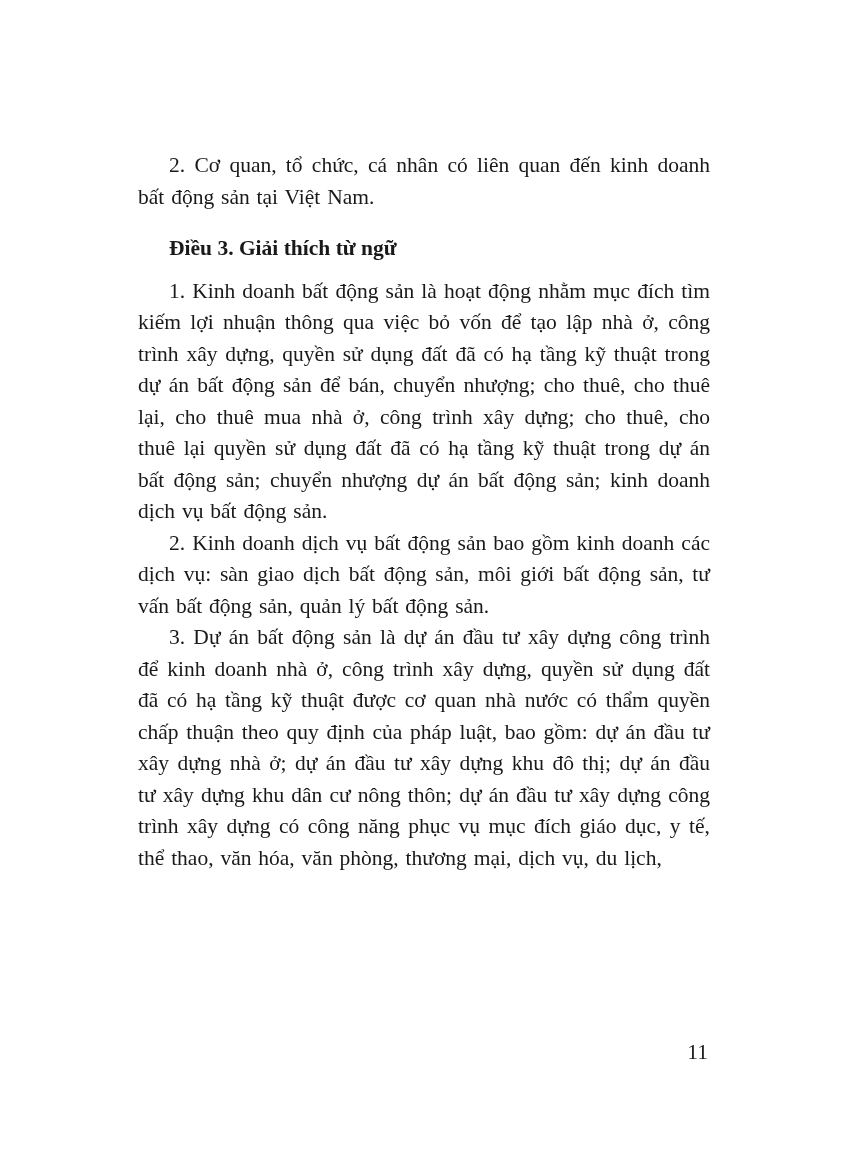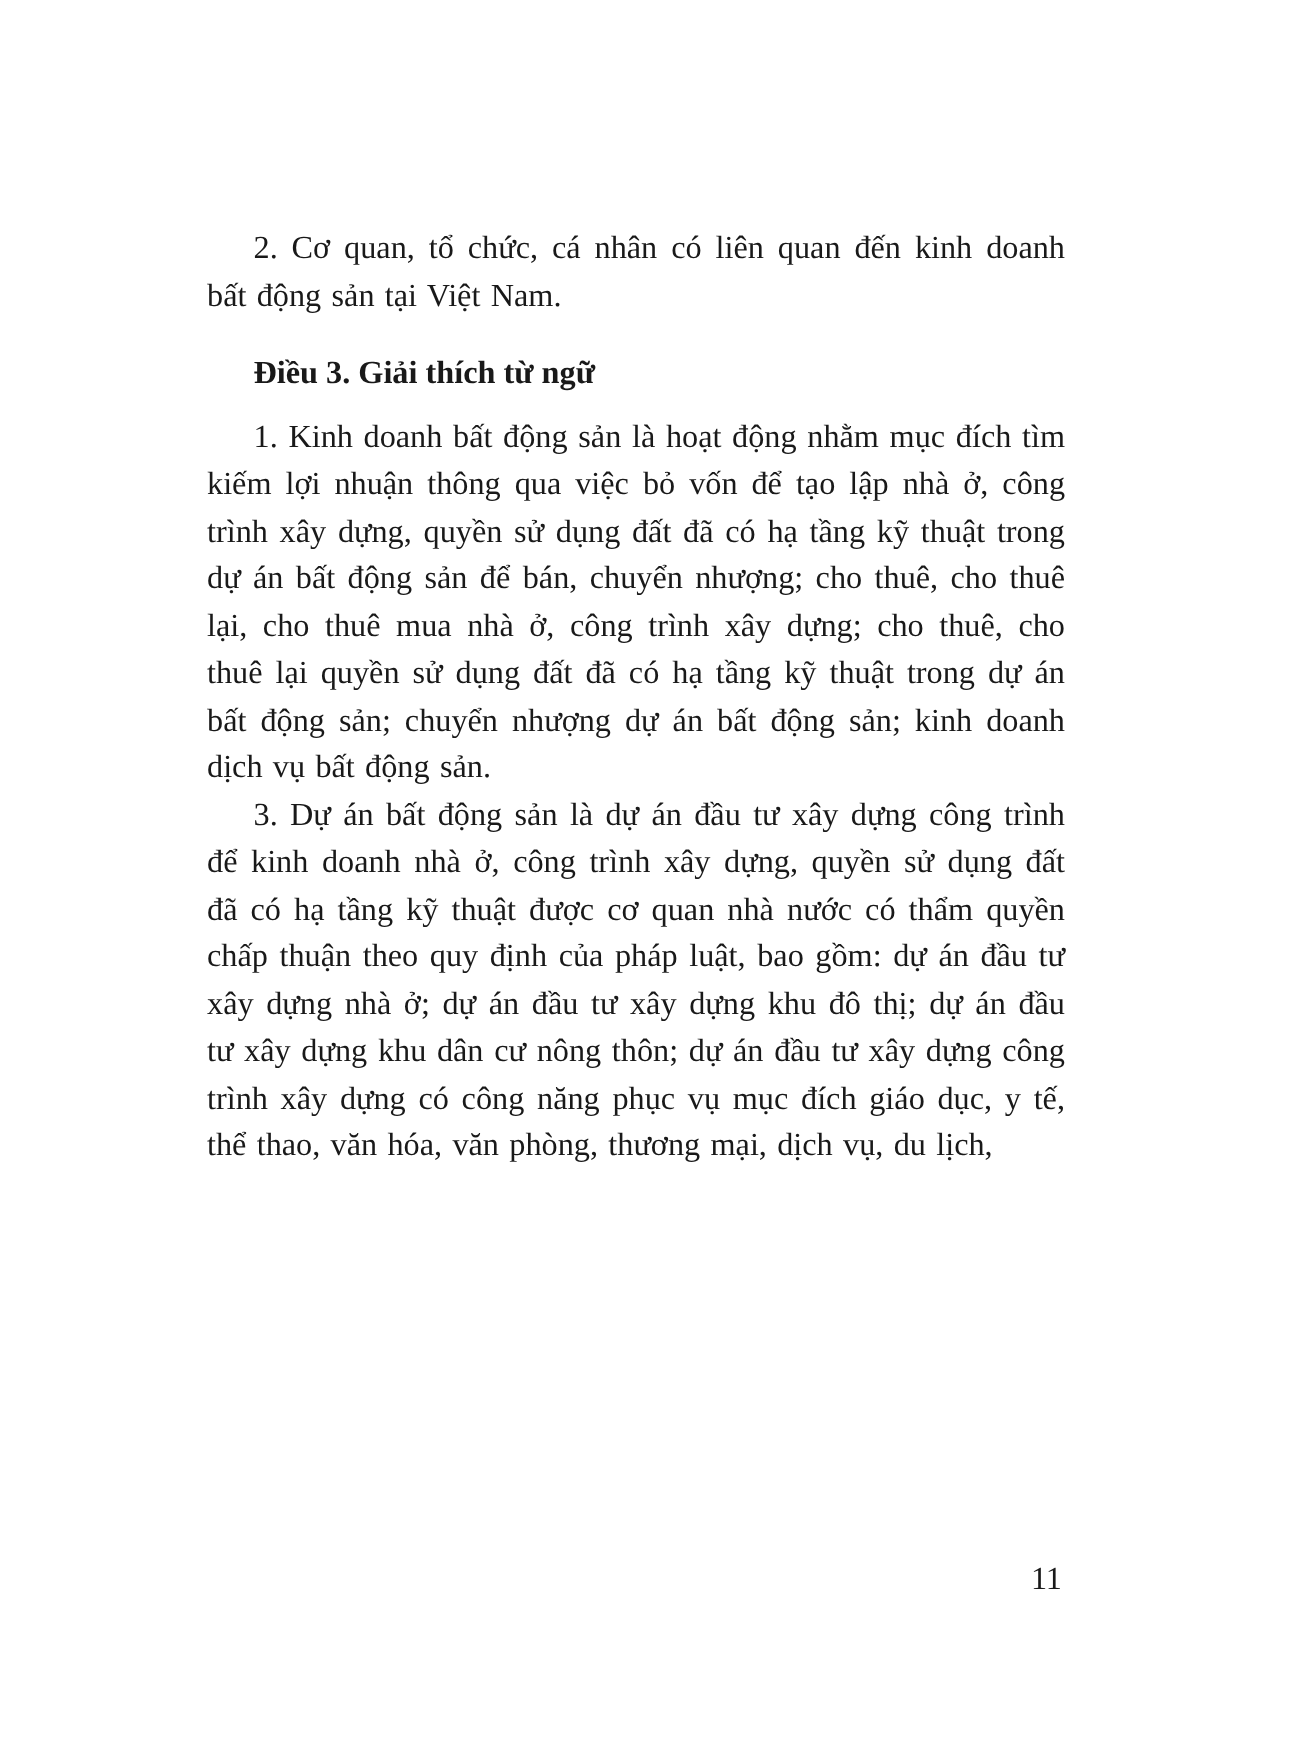--- a/index.html
+++ b/index.html
@@ -51,16 +51,17 @@
   }
 </style>
 </head>
 <body>
 
 <div class="page">
   <div class="content">
       <p class="para"><span>2. Cơ quan, tổ chức, cá nhân có liên quan đến kinh doanh bất động sản tại Việt Nam.</span></p>
       <p class="heading"><span class="bold">Điều 3. Giải thích từ ngữ</span></p>
       <p class="para"><span>1. </span><span class="italic">Kinh doanh bất động sản</span><span> là hoạt động nhằm mục đích tìm kiếm lợi nhuận thông qua việc bỏ vốn để tạo lập nhà ở, công trình xây dựng, quyền sử dụng đất đã có hạ tầng kỹ thuật trong dự án bất động sản để bán, chuyển nhượng; cho thuê, cho thuê lại, cho thuê mua nhà ở, công trình xây dựng; cho thuê, cho thuê lại quyền sử dụng đất đã có hạ tầng kỹ thuật trong dự án bất động sản; chuyển nhượng dự án bất động sản; kinh doanh dịch vụ bất động sản.</span></p>
+      <p class="para"><span>2. </span><span class="italic">Kinh doanh dịch vụ bất động sản</span><span> bao gồm kinh doanh các dịch vụ: sàn giao dịch bất động sản, môi giới bất động sản, tư vấn bất động sản, quản lý bất động sản.</span></p>
       <p class="para"><span>3. </span><span class="italic">Dự án bất động sản</span><span> là dự án đầu tư xây dựng công trình để kinh doanh nhà ở, công trình xây dựng, quyền sử dụng đất đã có hạ tầng kỹ thuật được cơ quan nhà nước có thẩm quyền chấp thuận theo quy định của pháp luật, bao gồm: dự án đầu tư xây dựng nhà ở; dự án đầu tư xây dựng khu đô thị; dự án đầu tư xây dựng khu dân cư nông thôn; dự án đầu tư xây dựng công trình xây dựng có công năng phục vụ mục đích giáo dục, y tế, thể thao, văn hóa, văn phòng, thương mại, dịch vụ, du lịch,</span></p>
     </div>
   <div class="page-number">11</div>
 </div>
 
 </body></html>

